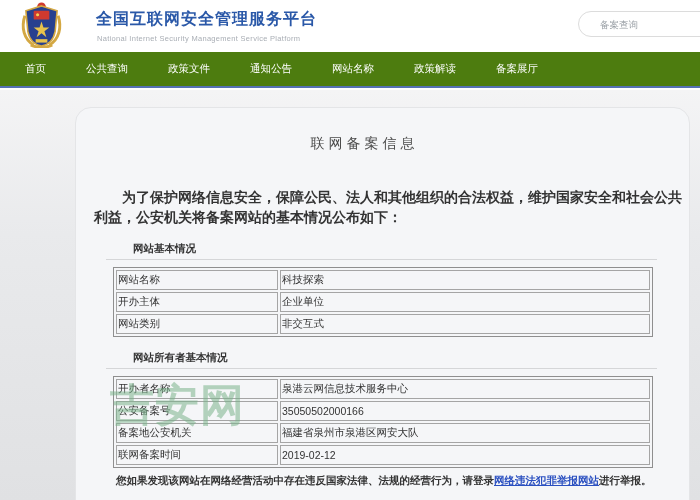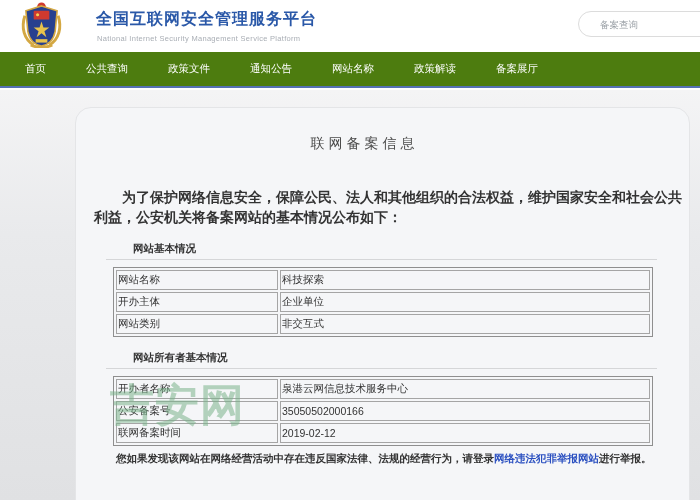--- a/index.html
+++ b/index.html
@@ -41,21 +41,21 @@
   .section-title { padding-left:27px; font-size:10.5px; font-weight:bold; color:#333; line-height:14px; }
   .divider { margin-top:4px; border-bottom:1px solid #d5d6d8; }
 
   table.rec { margin:7px 0 0 7px; width:540px; border-collapse:separate; border-spacing:2px;
     border:1px solid #8f8f8f; }
   table.rec td { border:1px solid #a5a5a5; font-size:10.5px; color:#333;
     height:12px; padding:2px 4px 2px 1px; white-space:nowrap; }
   td.lbl { width:162px; }
 
   .notice { margin:6px 0 0 40px; font-size:10.5px; font-weight:bold; color:#333; }
-  .notice a { color:#2b50c0; cursor:pointer; }
+  .notice a { color:#2b50c0; text-decoration:underline; cursor:pointer; }
 
   .watermark { position:absolute; left:110px; top:376px; font-size:44px; font-weight:bold;
     color:rgba(122,178,138,0.55); letter-spacing:1px; z-index:5; pointer-events:none;
     white-space:nowrap; }
 </style>
 </head>
 <body>
 
 <div class="header">
   <svg class="badge" viewBox="0 0 44 48">
@@ -121,20 +121,24 @@
       <tbody>
           <tr>
         <td class="lbl">开办者名称</td>
         <td>泉港云网信息技术服务中心</td>
       </tr>
       <tr>
         <td class="lbl">公安备案号</td>
         <td>35050502000166</td>
       </tr>
       <tr>
+        <td class="lbl">备案地公安机关</td>
+        <td>福建省泉州市泉港区网安大队</td>
+      </tr>
+      <tr>
         <td class="lbl">联网备案时间</td>
         <td>2019-02-12</td>
       </tr>
     </tbody>
       </table>
   </div>
 
   <p class="notice"><span>您如果发现该网站在网络经营活动中存在违反国家法律、法规的经营行为，请登录</span><a>网络违法犯罪举报网站</a><span>进行举报。</span></p>
 </div>
 

